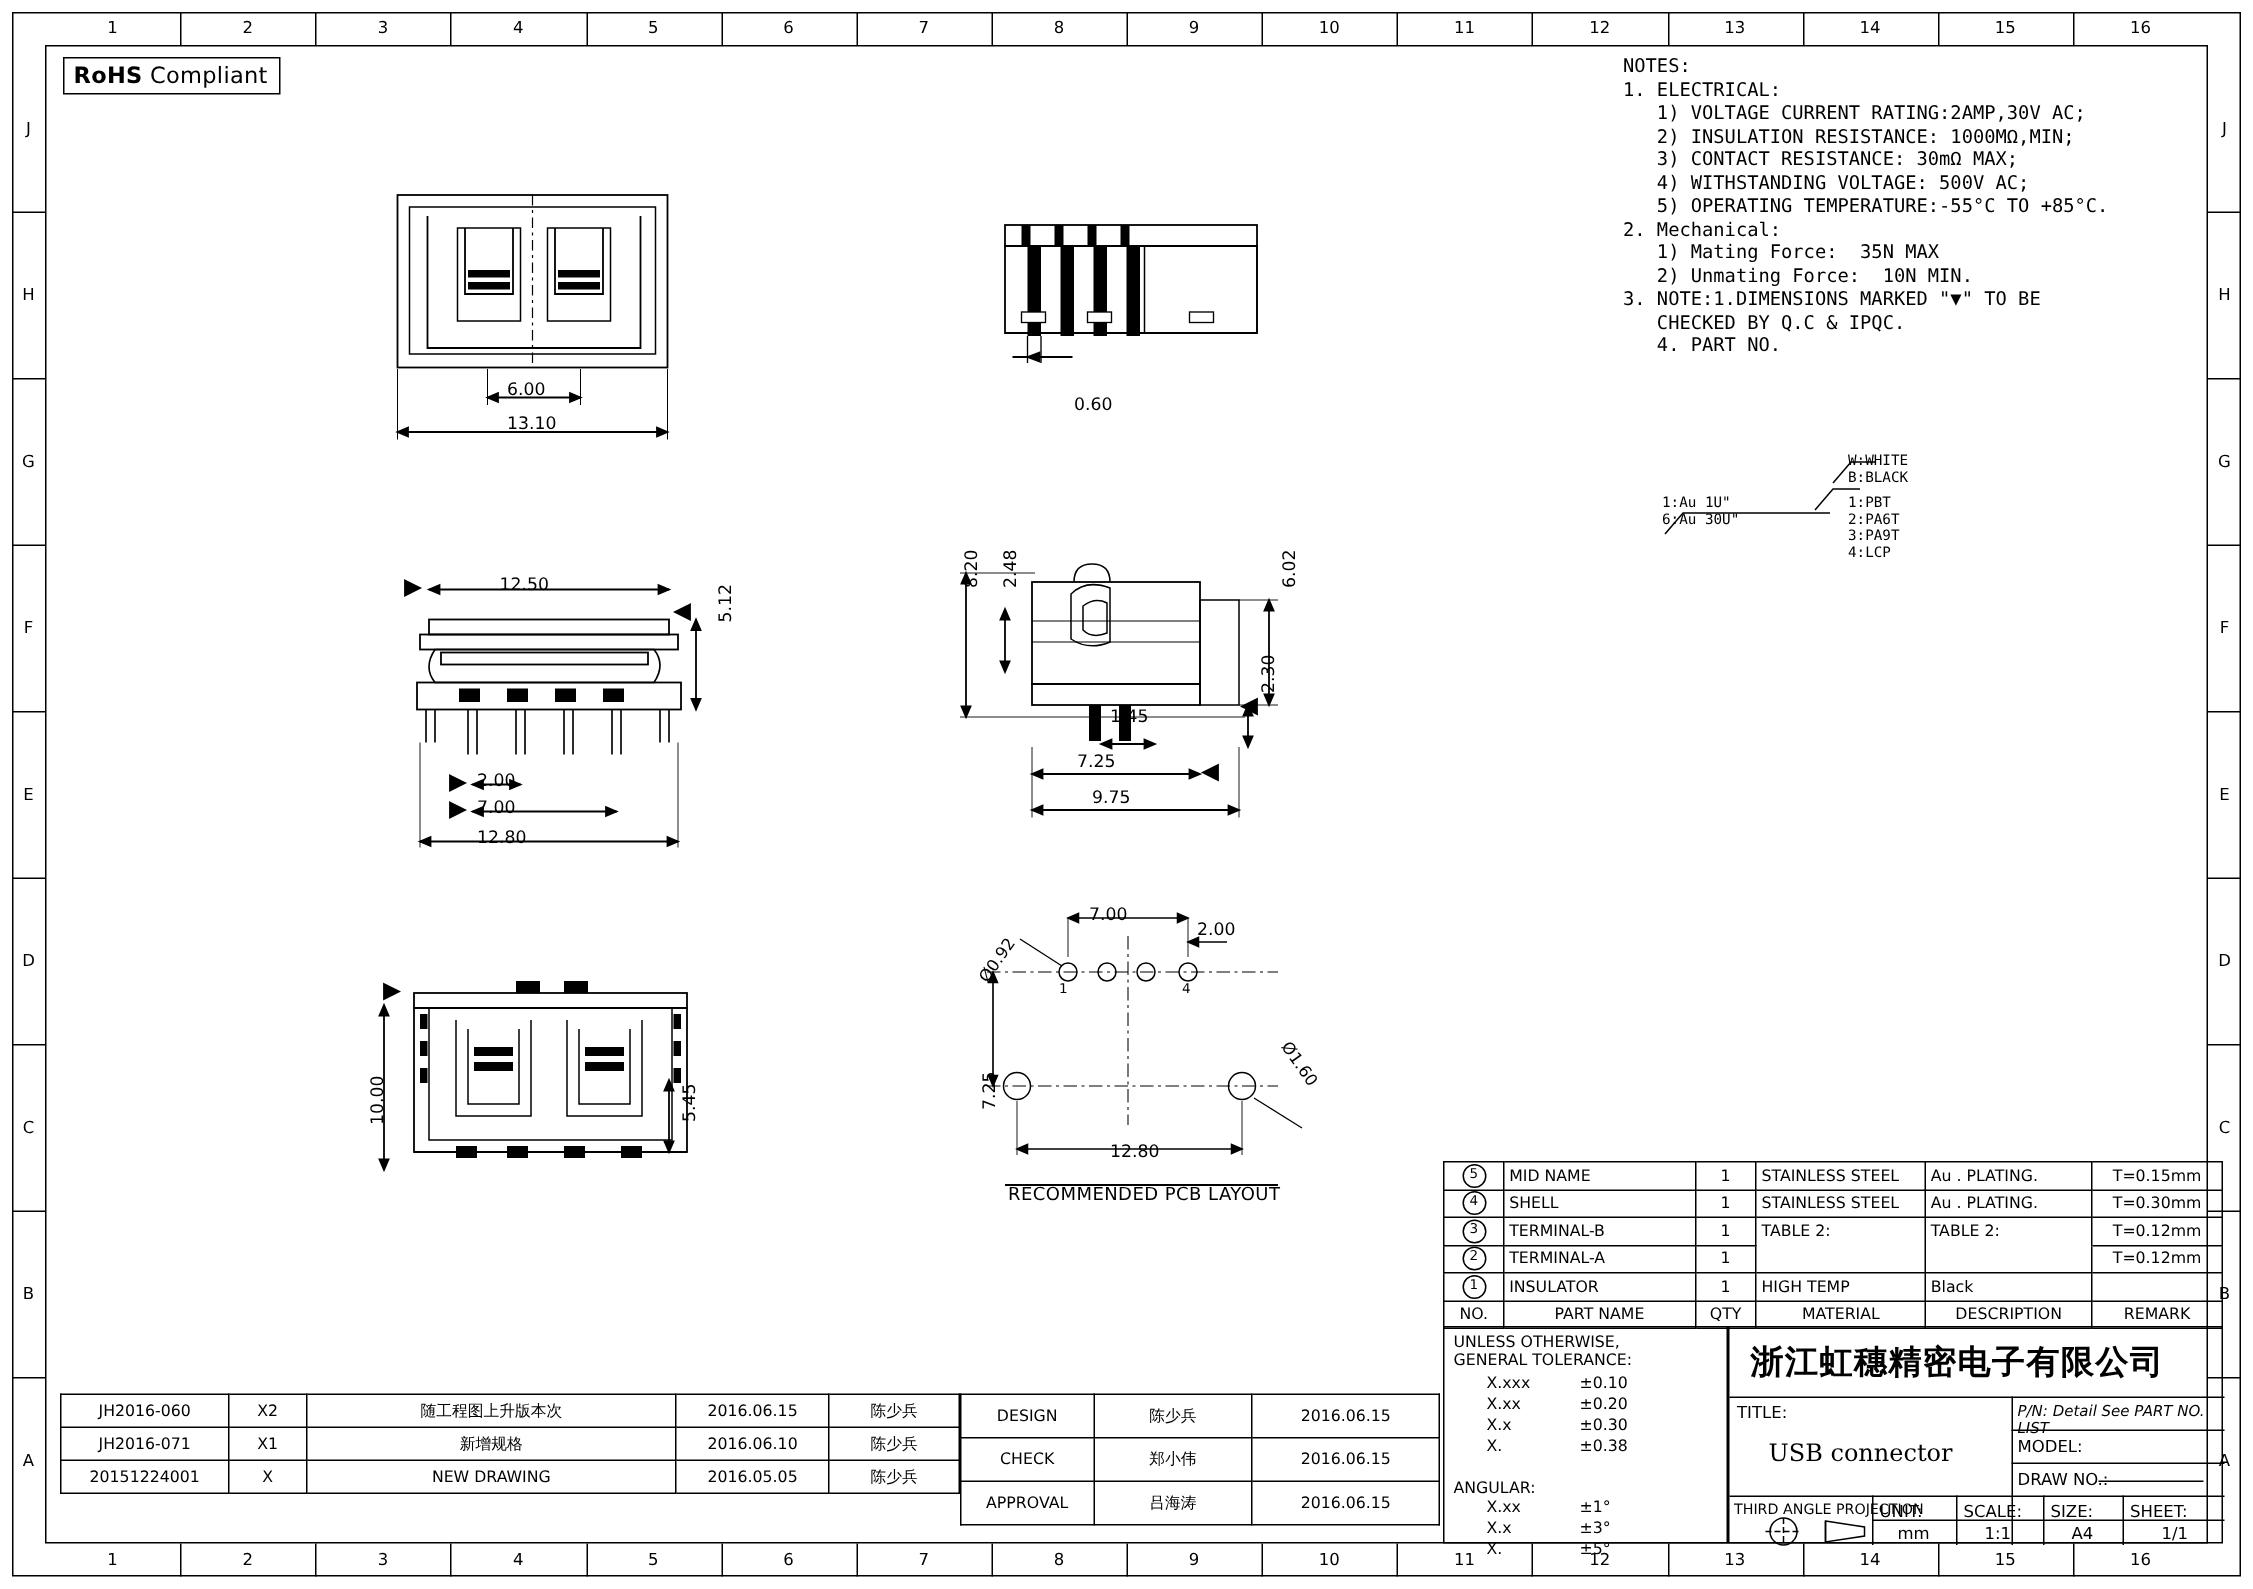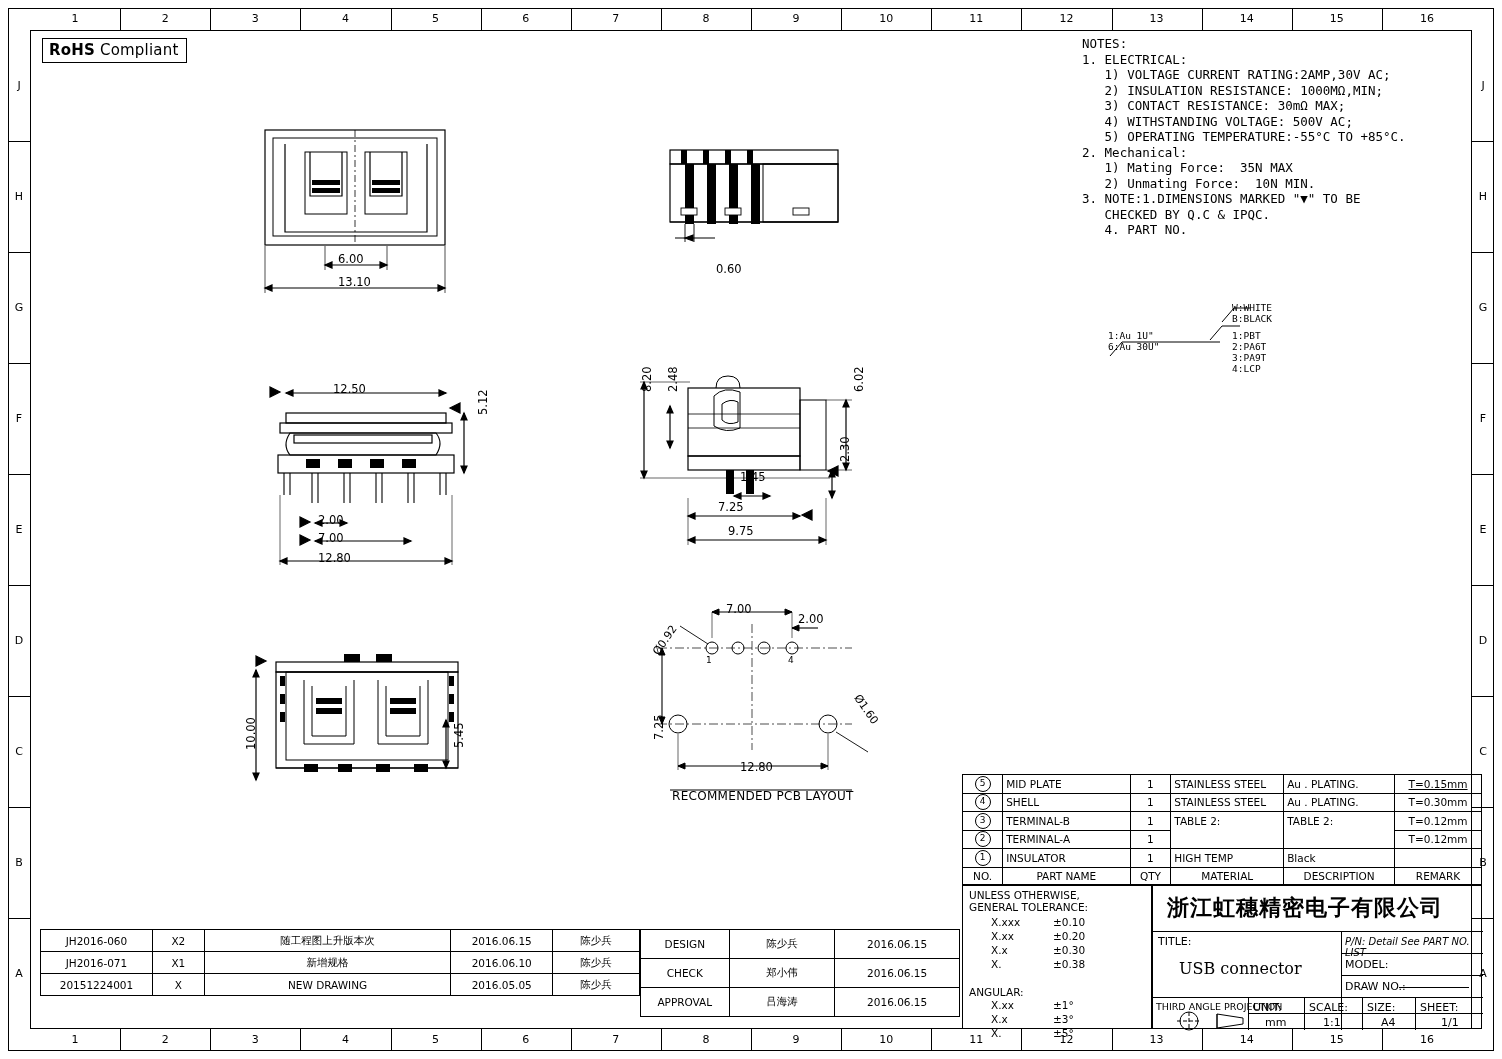--- a/index.html
+++ b/index.html
@@ -453,25 +453,25 @@
   <div class="dimv" style="left:652px;top:740px;transform:rotate(-90deg);">7.25</div>
   <div class="dim" style="left:740px;top:760px;">12.80</div>
   <div class="dim" style="left:706px;top:655px;font-size:9px;">1</div>
   <div class="dim" style="left:788px;top:655px;font-size:9px;">4</div>
   <div class="cap" style="left:672px;top:789px;">RECOMMENDED PCB LAYOUT</div>
 
   <table id="bom">
     <tbody id="bom-body">
         <tr>
           <td style="width: 40px;"><span style="display:inline-block;width:14px;height:14px;border:1px solid #000;border-radius:50%;line-height:13px;font-size:9px;">5</span></td>
-          <td style="width: 150px; text-align: left;">MID PLATE</td>
+          <td style="width: 150px; text-align: left;">MID NAME</td>
           <td style="width: 40px;">1</td>
           <td style="width: 130px; text-align: left;">STAINLESS STEEL</td>
           <td style="width: 120px; text-align: left;">Au . PLATING.</td>
-          <td style="width: 90px; text-decoration: underline;">T=0.15mm</td>
+          <td style="width: 90px;">T=0.15mm</td>
         </tr>
         <tr>
           <td style="width: 40px;"><span style="display:inline-block;width:14px;height:14px;border:1px solid #000;border-radius:50%;line-height:13px;font-size:9px;">4</span></td>
           <td style="width: 150px; text-align: left;">SHELL</td>
           <td style="width: 40px;">1</td>
           <td style="width: 130px; text-align: left;">STAINLESS STEEL</td>
           <td style="width: 120px; text-align: left;">Au . PLATING.</td>
           <td style="width: 90px;">T=0.30mm</td>
         </tr>
         <tr>

